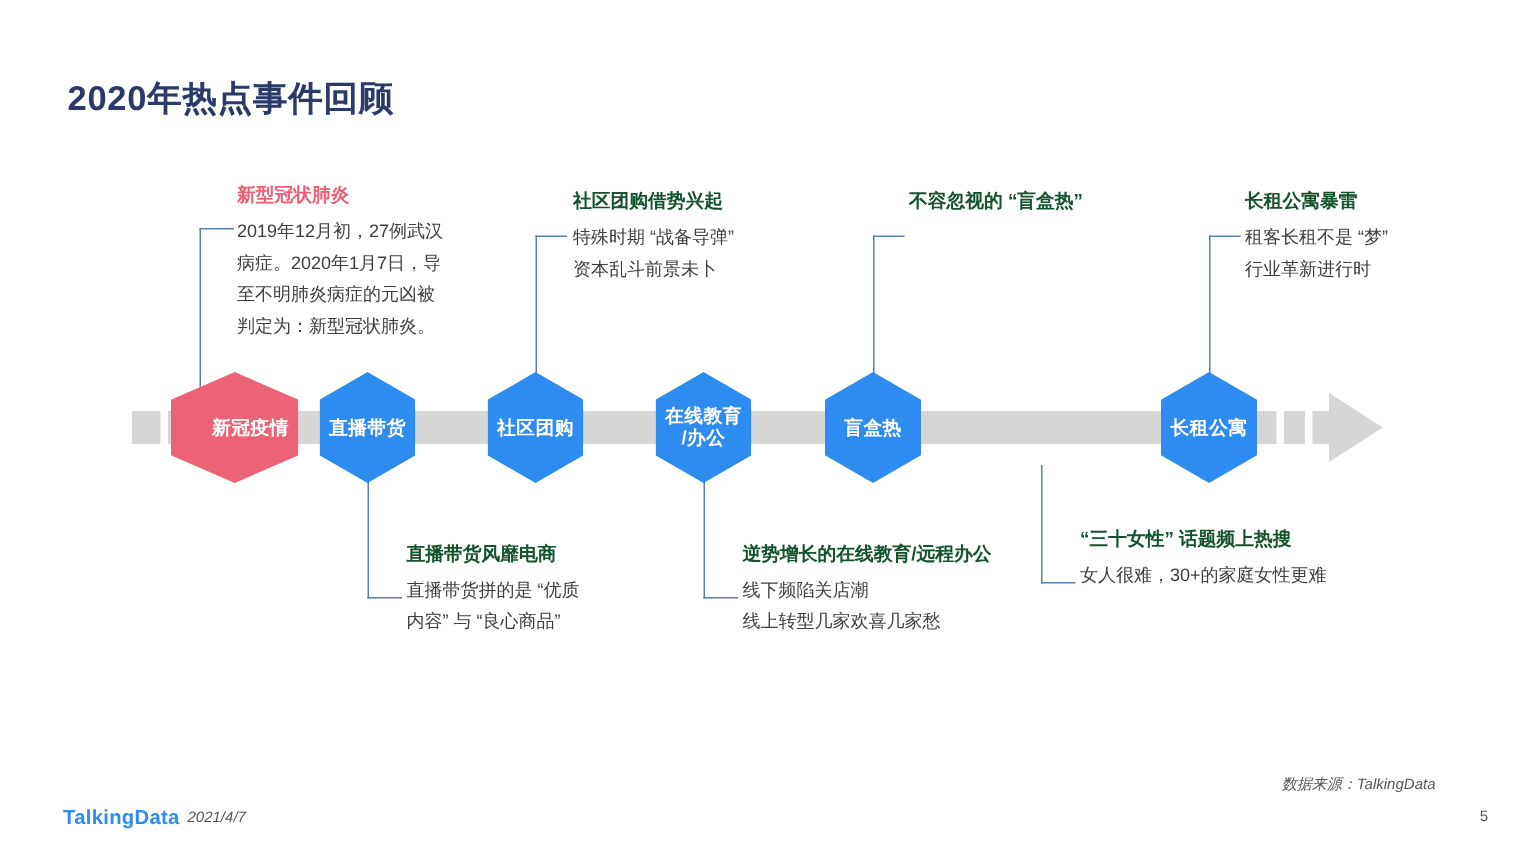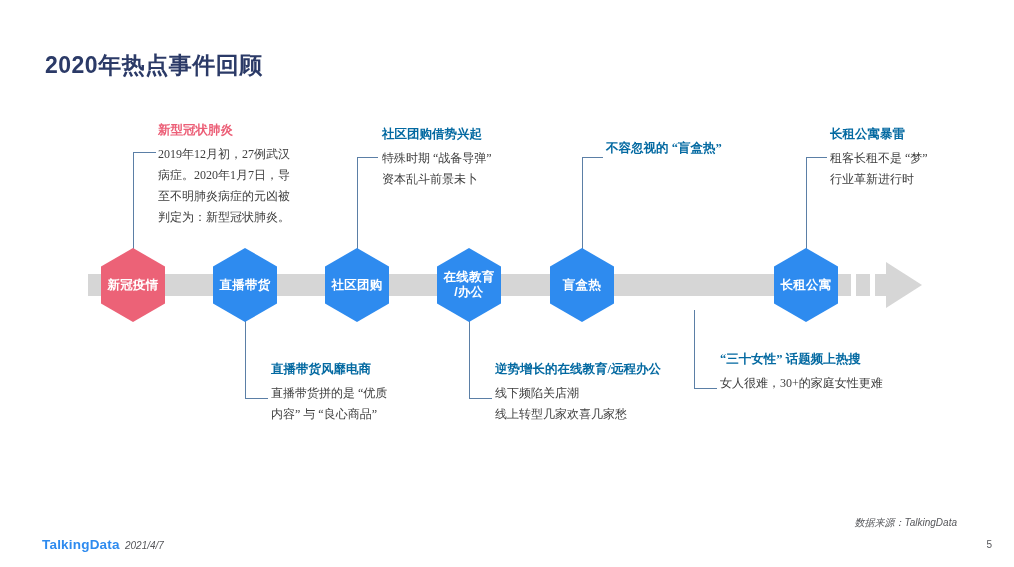--- a/index.html
+++ b/index.html
@@ -97,31 +97,30 @@
   }
   .conn-down {
     
     border-left-width: 1px;
     border-bottom-width: 1px;
   }
 
   
   .annot {
     position: absolute;
-    font-family: Liberation Serif, serif;
   }
   .annot-head {
     font-size: 12.5px;
     font-weight: bold;
     line-height: 18px;
     margin-bottom: 5px;
     white-space: nowrap;
   }
   .head-pink { color: #ec5f77; }
-  .head-blue { color: #0369a1; }
+  .head-blue { color: #14532d; }
   .annot-body {
     font-size: 12px;
     color: #3d3d3d;
     line-height: 21px;
   }
   .annot-body div { white-space: nowrap; }
 
   
   .footer-logo {
     position: absolute;
@@ -175,21 +174,21 @@
 
   <div class="conn conn-up" style="left:133px; top:152px; width:22px; height:110px;"></div>
   <div class="conn conn-up" style="left:357px; top:157px; width:20px; height:105px;"></div>
   <div class="conn conn-up" style="left:582px; top:157px; width:20px; height:105px;"></div>
   <div class="conn conn-up" style="left:806px; top:157px; width:20px; height:105px;"></div>
 
   <div class="conn conn-down" style="left:245px; top:310px; width:22px; height:88px;"></div>
   <div class="conn conn-down" style="left:469px; top:310px; width:22px; height:88px;"></div>
   <div class="conn conn-down" style="left:694px; top:310px; width:22px; height:78px;"></div>
 
-  <div class="hex hex-pink" style="left:101px;">
+  <div class="hex hex-pink" style="left:114px;padding-left:21px;">
     <span class="hex-label">新冠疫情</span>
   </div>
   <div class="hex hex-blue" style="left:213px;">
     <span class="hex-label">直播带货</span>
   </div>
   <div class="hex hex-blue" style="left:325px;">
     <span class="hex-label">社区团购</span>
   </div>
   <div class="hex hex-blue" style="left:437px;">
     <span class="hex-label">在线教育
@@ -213,21 +212,21 @@
   </div>
 
   <div class="annot" style="left:382px; top:125px;">
     <div class="annot-head head-blue">社区团购借势兴起</div>
     <div class="annot-body">
       <div>特殊时期 “战备导弹”</div>
       <div>资本乱斗前景未卜</div>
     </div>
   </div>
 
-  <div class="annot" style="left:606px; top:139px;">
+  <div class="annot" style="left:606px; top:125px;">
     <div class="annot-head head-blue">不容忽视的 “盲盒热”</div>
   </div>
 
   <div class="annot" style="left:830px; top:125px;">
     <div class="annot-head head-blue">长租公寓暴雷</div>
     <div class="annot-body">
       <div>租客长租不是 “梦”</div>
       <div>行业革新进行时</div>
     </div>
   </div>

